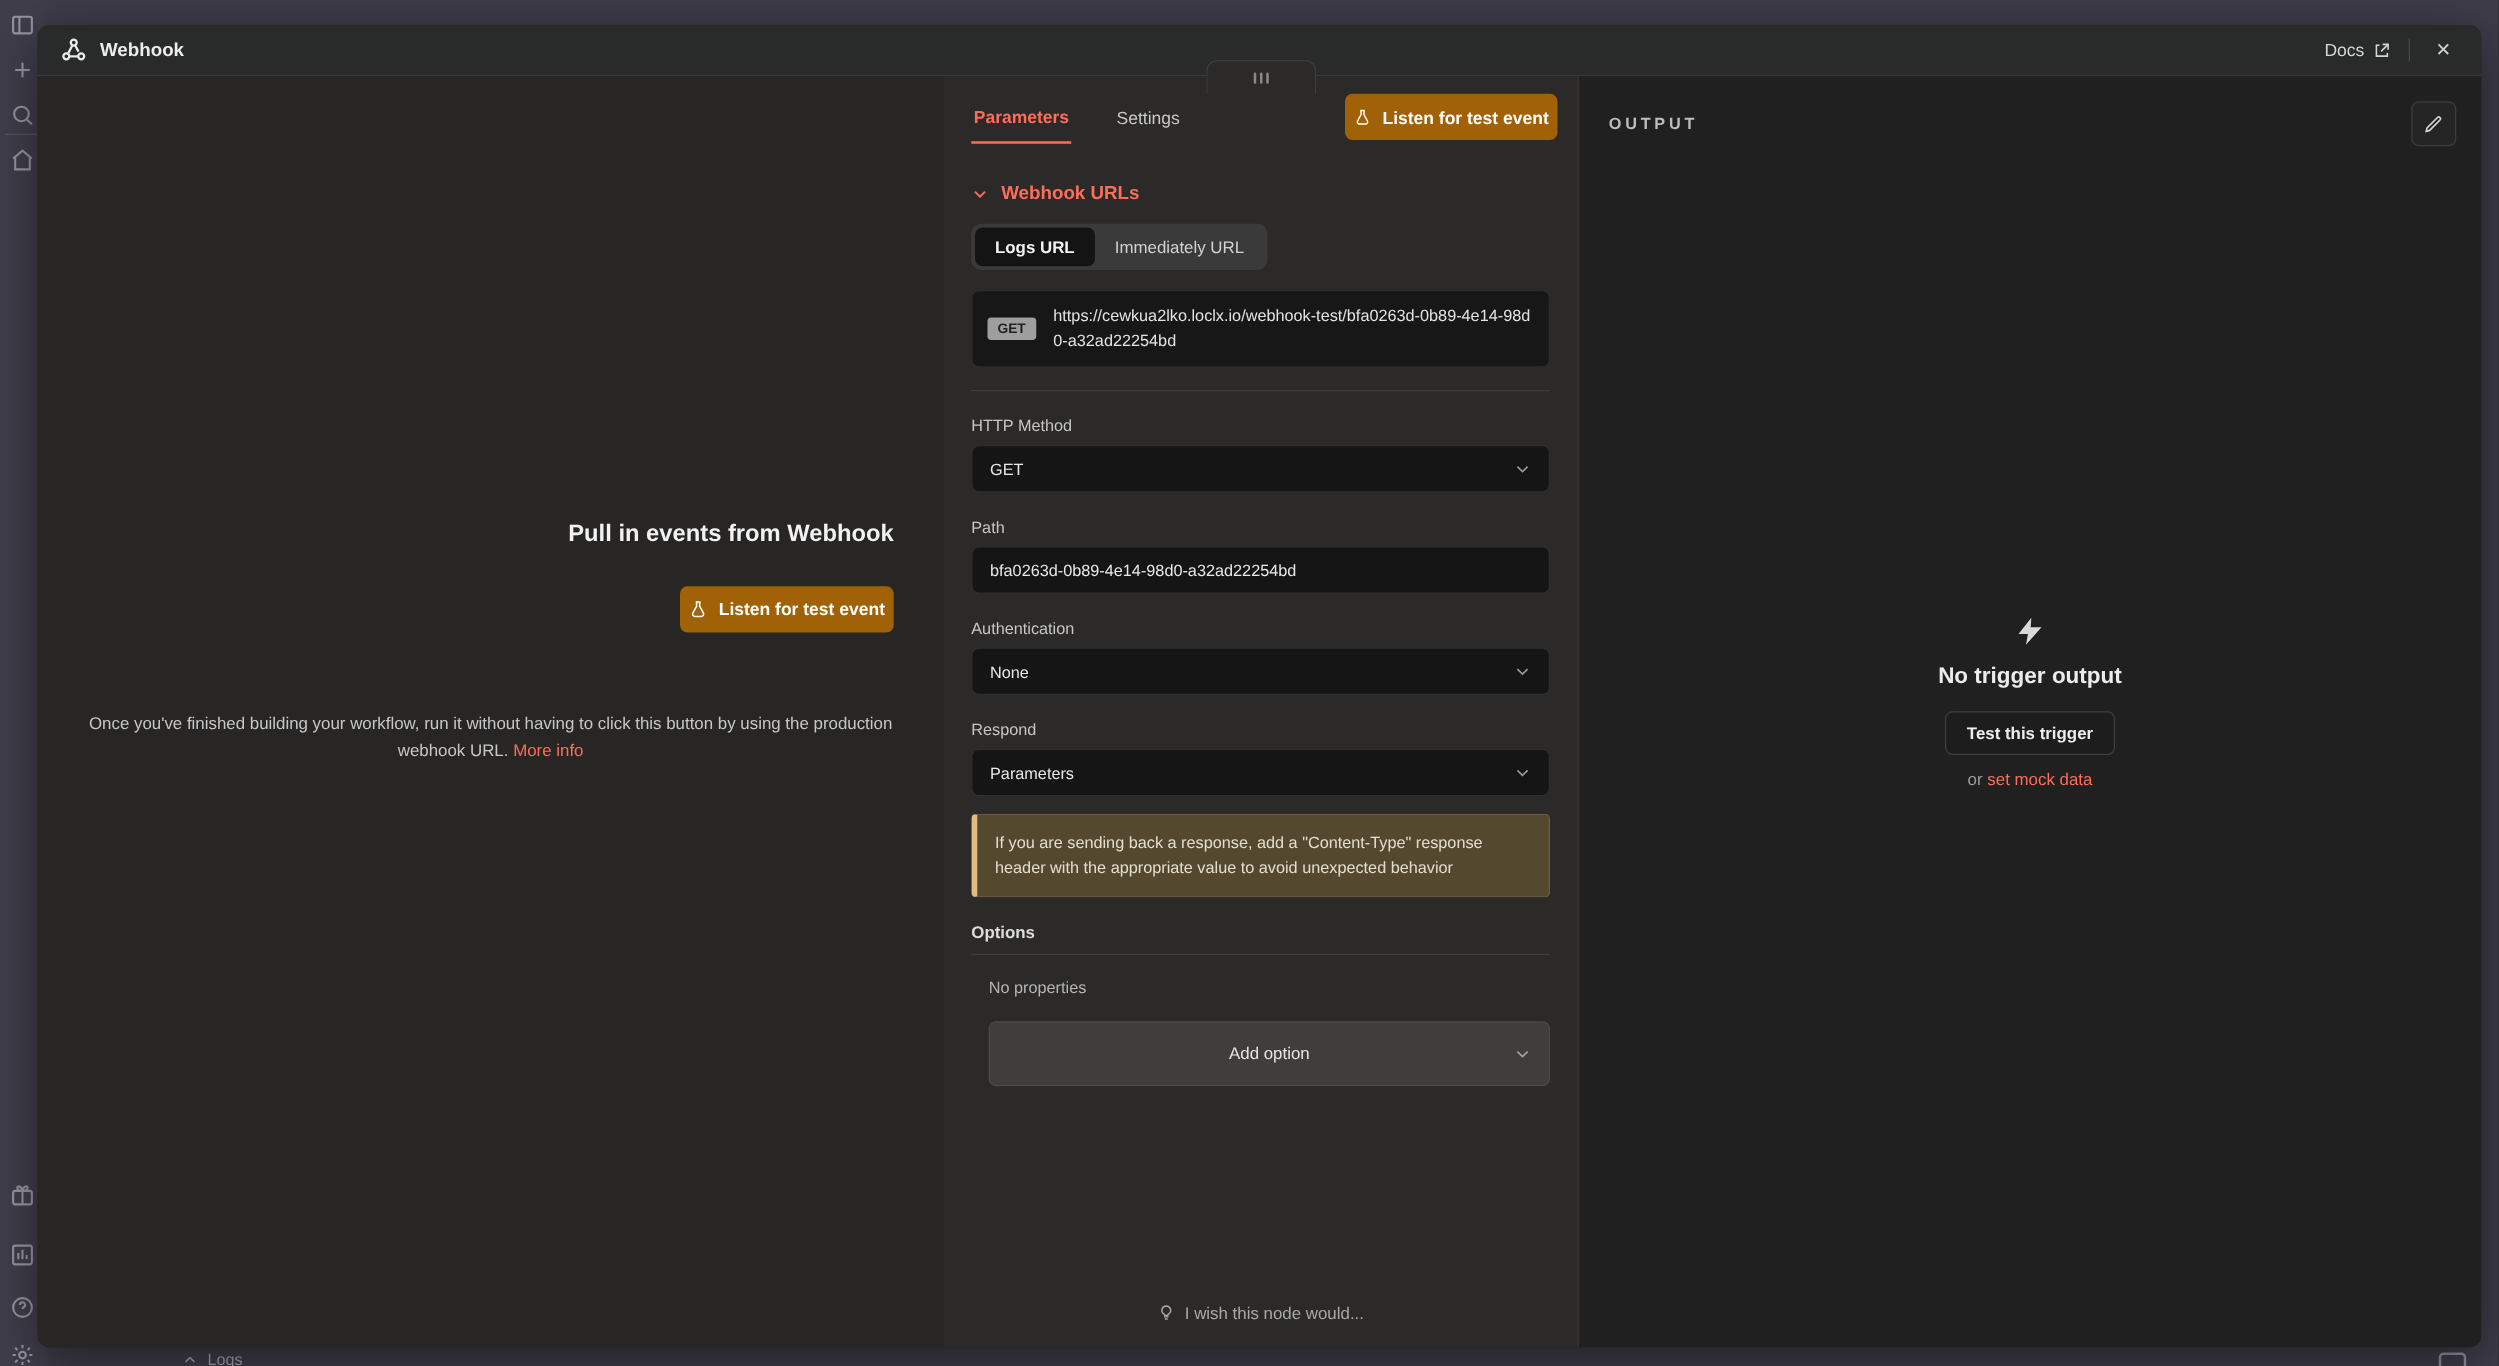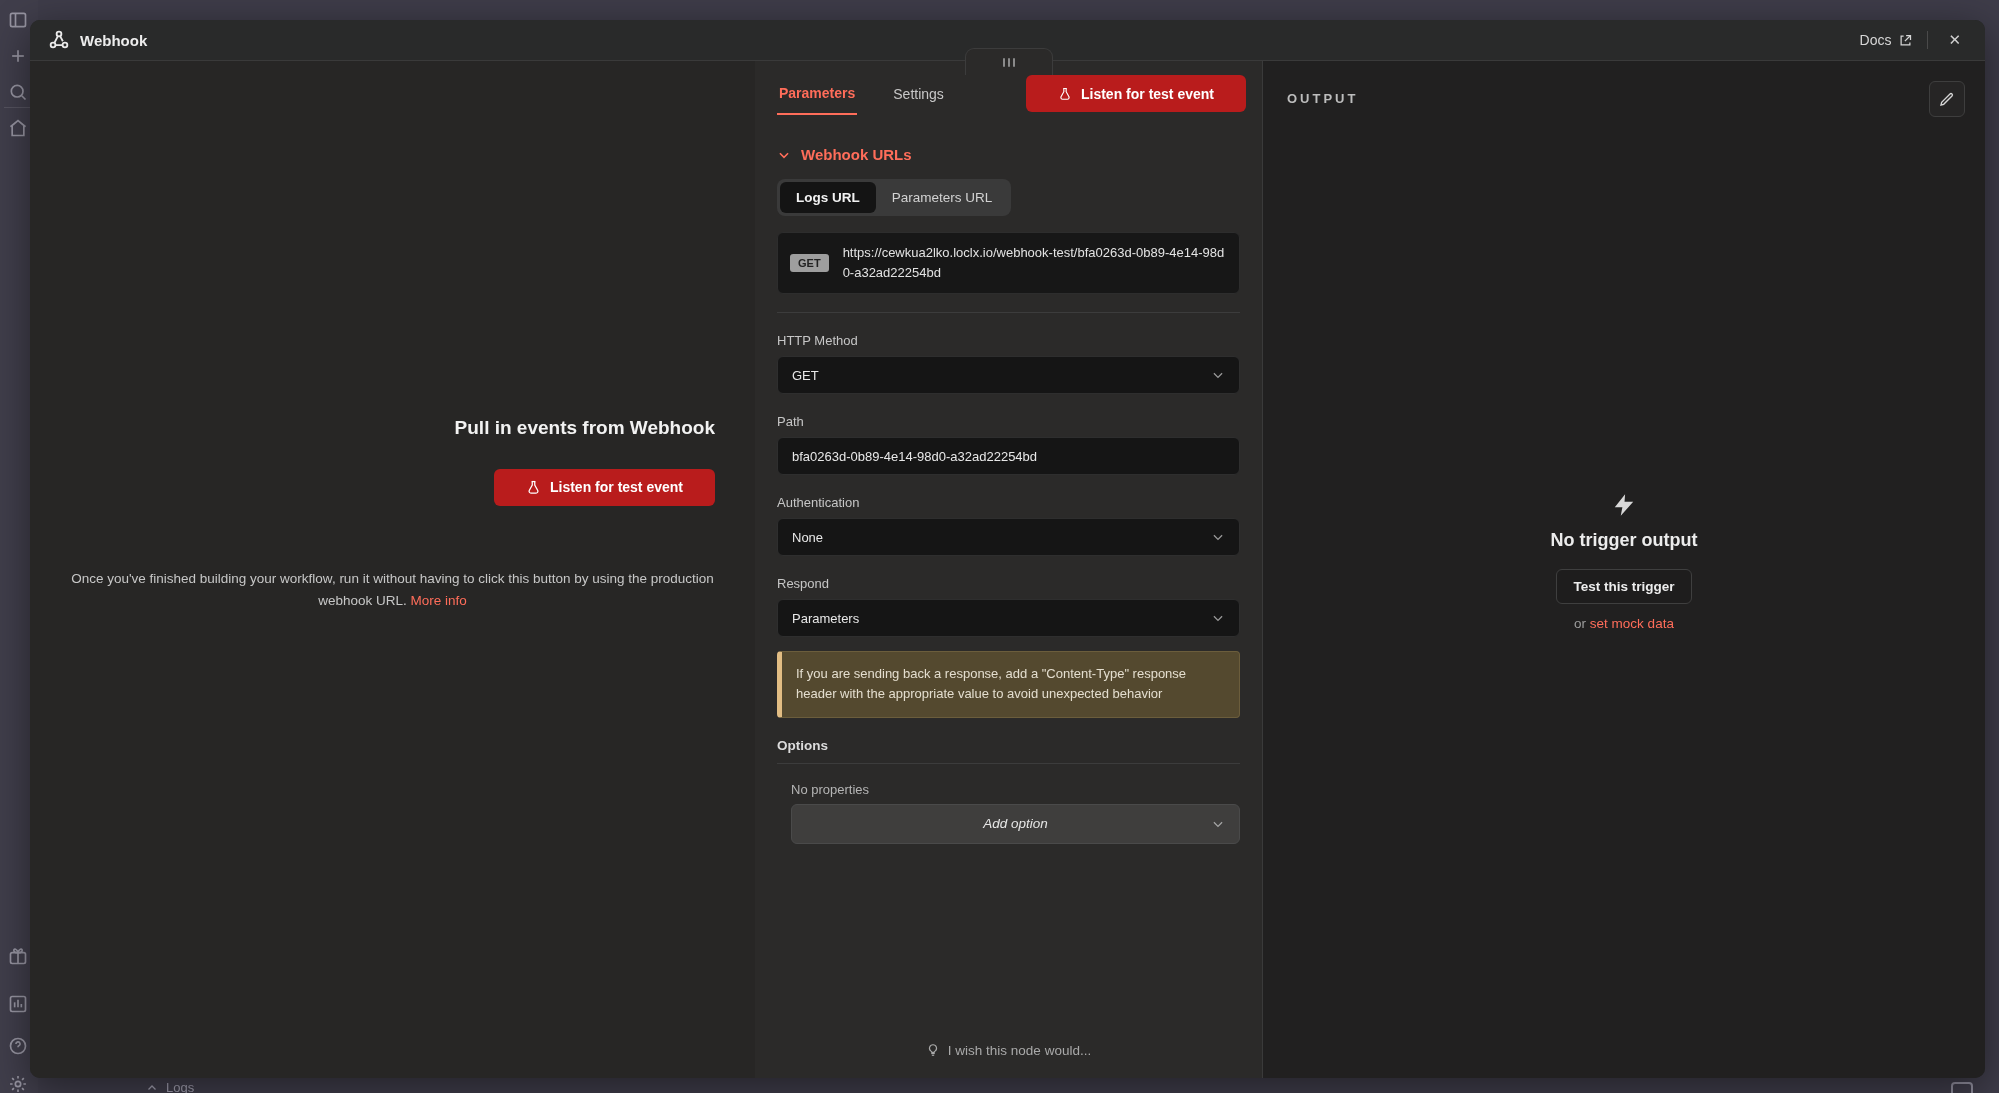--- a/index.html
+++ b/index.html
@@ -46,22 +46,22 @@
   .left-panel {
     width:725px; flex:0 0 725px; background:#272625;
     display:flex; flex-direction:column; position:relative;
   }
   .lp-center {
     flex:1; display:flex; flex-direction:column; align-items:flex-end;
     justify-content:center; transform:translateY(-55px); text-align:center; padding:0 40px;
   }
   .lp-heading { font-size:19px; font-weight:700; color:#f2f2f2; }
   .btn-listen {
-    margin-top:30px; background:#b91c1c; color:#fff; border:none; border-radius:6px;
-    height:37px; padding:0 32px; font-size:14px; font-weight:700;
+    margin-top:30px; background:#a16207; color:#fff; border:none; border-radius:6px;
+    height:37px; padding:0 7px; font-size:14px; font-weight:700;
     display:inline-flex; align-items:center; gap:9px; cursor:pointer;
     font-family:"Liberation Sans", sans-serif;
   }
   .lp-desc { margin-top:62px; font-size:13.5px; color:#c7c7c7; line-height:1.65; max-width:660px; }
   .link-orange { color:#ff6d5a; cursor:pointer; text-decoration:none; }
   .lp-footer {
     flex:0 0 58px; background:#4c4c4c; display:flex; align-items:center;
     padding:0 22px; gap:10px; font-size:14px; color:#e2e2e2; cursor:pointer;
   }
 
@@ -119,24 +119,24 @@
 
   .notice {
     margin-top:14px; background:#54492f; border:1px solid #6b5d3c; border-left:5px solid #e2bd83;
     border-radius:4px; padding:12px 14px; font-size:13px; color:#e4decf; line-height:1.55;
   }
 
   .options-label { margin-top:20px; font-size:13.5px; color:#dcdcdc; font-weight:700; }
   .options-divider { height:1px; background:#3c3c3c; margin-top:10px; }
   .no-props { margin:18px 0 0 14px; font-size:13px; color:#b5b5b5; }
   .add-option {
-    margin:7px 0 0 14px; width:calc(100% - 14px); height:40px; background:#3f3e3d;
+    margin:20px 0 0 14px; width:calc(100% - 14px); height:52px; background:#3f3e3d;
     border:1px solid #4a4a4a; border-radius:6px; position:relative;
     display:flex; align-items:center; justify-content:center;
-    font-size:13.5px; color:#e6e6e6; cursor:pointer;font-style:italic;
+    font-size:13.5px; color:#e6e6e6; cursor:pointer;
   }
   .add-option .chev { position:absolute; right:14px; color:#a5a5a5; }
 
   .wish-bar {
     flex:0 0 56px; display:flex; align-items:center; justify-content:center; gap:8px;
     color:#a9a9a9; font-size:13.5px; cursor:pointer;
   }
 
   
   .out-panel { flex:1; background:#212020; border-left:1px solid #3a3a3a; position:relative; }
@@ -298,21 +298,21 @@
 
         <div class="section-head">
           <svg width="14" height="14" viewBox="0 0 24 24" fill="none" stroke="#ff6d5a" stroke-width="2.6">
               <polyline points="5 9 12 16 19 9"></polyline>
             </svg>
           <span class="sh-title">Webhook URLs</span>
         </div>
 
         <div class="segmented">
           <div class="segment active">Logs URL</div>
-          <div class="segment">Parameters URL</div>
+          <div class="segment">Immediately URL</div>
         </div>
 
         <div class="url-row">
           <span class="method-badge">GET</span>
           <span class="url-text">https://cewkua2lko.loclx.io/webhook-test/bfa0263d-0b89-4e14-98d0-a32ad22254bd</span>
         </div>
 
         <div class="hdivider"></div>
 
         <div class="field-label">HTTP Method</div>

